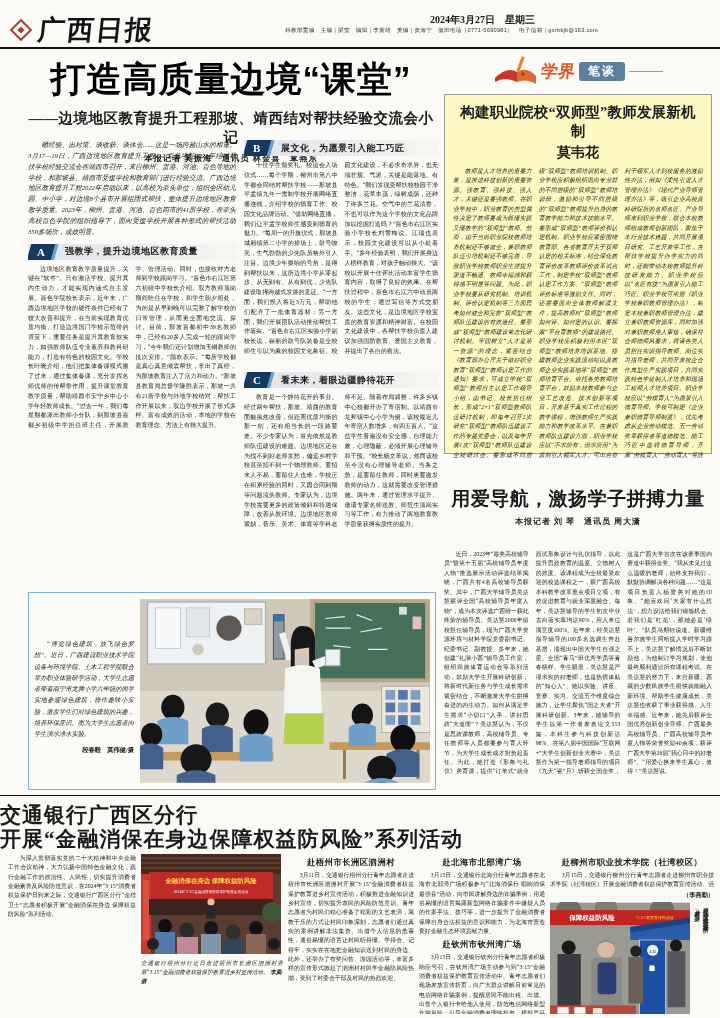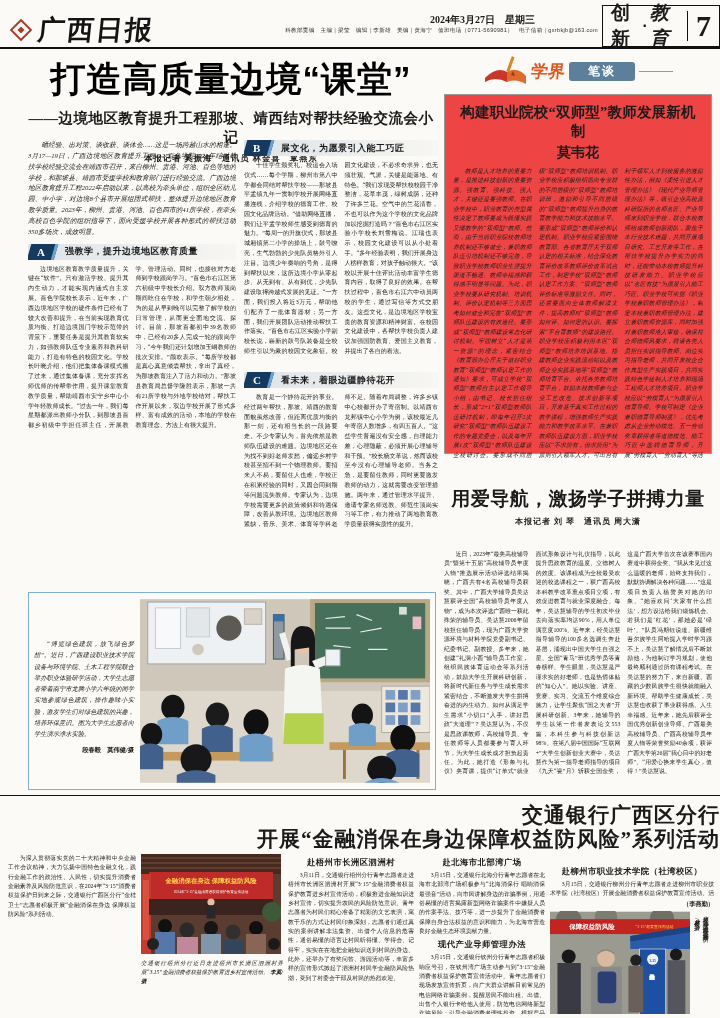--- a/index.html
+++ b/index.html
@@ -24,38 +24,38 @@
   .byline{font-size:8.3px;font-weight:700;text-align:center;letter-spacing:1px;}
   .intro{font-size:6.7px;line-height:1.62;text-align:justify;text-indent:2em;font-style:italic;}
   .badge-bar{display:flex;align-items:center;height:16px;background:linear-gradient(90deg,#dde3ea,#f7f6f2);margin:6px 0 5px 0;}
   .badge-letter{width:24px;height:16px;background:#16395f;border-right:3px solid #6da3cf;color:#fff;
       display:flex;align-items:center;justify-content:center;transform:skewX(-16deg);margin-left:1px;margin-right:9px;}
   .badge-letter span{transform:skewX(16deg);font:700 11px "Liberation Serif",serif;}
   .badge-title{font:700 9px "Liberation Sans",sans-serif;letter-spacing:.5px;}
   .body2{column-count:2;column-gap:7px;font-size:6.05px;line-height:1.62;text-align:justify;text-indent:2em;overflow:hidden;}
   .body3{column-count:3;column-gap:7px;font-size:5.85px;line-height:1.62;text-align:justify;text-indent:2em;overflow:hidden;}
   
-  .scholar-box{border:1px solid #9a9a92;background:#ef4444;padding:8px 8px 4px 8px;box-sizing:border-box;}
+  .scholar-box{border:1px solid #9a9a92;background:#fef9c3;padding:8px 8px 4px 8px;box-sizing:border-box;}
   .scholar-h{font:700 14.5px "Liberation Serif",serif;text-align:center;letter-spacing:.2px;}
   .scholar-a{font-size:14px;font-weight:700;text-align:center;margin:3px 0 5px 0;}
   .scholar-body{font-style:italic;}
   .badge-wrap{display:flex;align-items:center;justify-content:center;gap:4px;}
   .xj{font:900 17px "Liberation Serif",serif;color:#e0571f;transform:skewX(-8deg);}
-  .bt{background:#5c7f9b;color:#fff;font:700 12px "Liberation Sans",sans-serif;border-radius:3px;padding:1px 19px;letter-spacing:2px;}
+  .bt{background:#5c7f9b;color:#fff;font:700 12px "Liberation Sans",sans-serif;border-radius:3px;padding:1px 9px;letter-spacing:2px;}
   .badge-line{flex:0 0 34px;height:1px;background:#999;}
   
   .h2c{font:700 19px "Liberation Serif",serif;text-align:center;letter-spacing:.5px;margin-top:24px;}
   .byline2{font-size:8px;font-weight:700;text-align:center;letter-spacing:1px;margin:4px 0 23px 0;}
   
   .photo-box{border:1px solid #7fb0d4;padding:5px;box-sizing:border-box;display:flex;gap:6px;background:#fcfbf8;}
   .pf-caption{width:100px;font-style:italic;font-size:6.25px;line-height:1.8;text-align:justify;text-indent:2em;padding-top:40px;}
   .pf-credit{font-style:normal;font-weight:700;text-align:right;margin-top:5px;text-indent:0;}
   
   .rule{background:#111;}
-  .bank-h{font:700 21px "Liberation Serif",serif;text-align:right;letter-spacing:1px;}
+  .bank-h{font:700 21px "Liberation Serif",serif;text-align:left;letter-spacing:1px;}
   .bank-cols{display:flex;gap:5px;}
   .bk-col{font-size:5.85px;line-height:1.6;text-align:justify;overflow:hidden;}
   .bk-col p{margin:0;text-indent:2em;}
   .bk-sub{font:700 8.3px "Liberation Serif",serif;text-align:center;margin:3px 0;text-indent:0;letter-spacing:.5px;}
   .bk-cap{font-style:italic;font-size:5.5px;line-height:1.65;text-align:justify;margin-top:2px;}
   .bk-credit{font-weight:700;font-style:italic;}
   .vcap{writing-mode:vertical-rl;font-style:italic;font-size:5.6px;line-height:1.5;letter-spacing:1px;height:118px;}
   .vcap b{display:block;margin-top:4px;}
   .author-line{text-align:right;font-weight:700;font-size:6.2px;margin:1px 0 2px 0;}
 </style>
@@ -68,29 +68,20 @@
     <div class="mast-logo">
       <svg width="22" height="22" viewBox="0 0 22 22">
         <rect x="4" y="4" width="14" height="14" transform="rotate(45 11 11)" fill="none" stroke="#a93b2c" stroke-width="2"></rect>
         <rect x="8.5" y="8.5" width="5" height="5" transform="rotate(45 11 11)" fill="#a93b2c"></rect>
       </svg>
       <span class="logo-text">广西日报</span>
     </div>
   </div>
   <div class="abs dateline" style="left:430px;top:13px;width:168px;">2024年3月27日　星期三</div>
   <div class="abs staffline" style="left:268px;top:27px;width:330px;text-align:right;">科教部责编　主编｜梁莹　编辑｜李新雄　美编｜黄海宁　值班电话（0771-5690981）　电子信箱｜gxrbkjb@163.com</div>
-  <div class="abs" style="left:602px;top:5px;">
-    <div class="section-box">
-      <span class="sec1">创新</span>
-      <span class="secdot">·</span>
-      <span class="sec2">教育</span>
-      <span class="sec-div"></span>
-      <span class="pagenum">7</span>
-    </div>
-  </div>
   <div class="mast-rule"></div>
 
   <div class="abs" style="left:22px;top:56px;width:418px;">
     <div class="h1">打造高质量边境“课堂”</div>
     <div class="h1sub" style="margin-top:6px;">——边境地区教育提升工程那坡、靖西结对帮扶经验交流会小记</div>
     <div class="byline" style="margin-top:6px;">本报记者 奚振海　通讯员 林金喜　覃燕东</div>
   </div>
 
   <div class="abs" style="left:28px;top:140px;width:208px;height:448px;overflow:hidden;">
     <div class="intro">晒经验、出对策、谈收获、谈体会……这是一场跨越山水的相逢。3月17—19日，广西边境地区教育提升工程——百色学院2024年结对帮扶学校经验交流会在靖西市召开，来自柳州、贵港、河池、百色等地的学校，和那坡县、靖西市受援学校和教育部门进行经验交流。广西边境地区教育提升工程2022年启动以来，以高校为牵头单位，组织全区幼儿园、中小学，对边境8个县市开展组团式帮扶，整体提升边境地区教育教学质量。2023年，柳州、贵港、河池、百色四市的41所学校，在牵头高校百色学院的组织指导下，面向受援学校开展各种形式的帮扶活动350多场次，成效明显。</div>
@@ -265,26 +256,26 @@
     </div>
 
     <div class="bk-col" style="width:126px;height:160px;">
       <div class="bk-sub">赴梧州市长洲区泗洲村</div>
       <p>3月11日，交通银行梧州分行青年志愿者走进梧州市长洲区泗洲村开展“3·15”金融消费者权益保护教育进乡村宣传活动，积极推进金融知识进乡村宣传，切实提升农民的风险防范意识。青年志愿者为村民们精心准备了精彩的文艺表演，寓教于乐的方式让村民印象深刻，志愿者们通过真实的案例讲解非法集资、出借个人信息的危害性，通俗易懂的语言让村民听得懂、学得会、记得牢，实实在在地把金融知识送到村民的身边。此外，还举办了有奖问答、游园活动等，丰富多样的宣传形式掀起了泗洲村村民学金融防风险热潮，受到了村委会干部及村民的热烈欢迎。</p>
     </div>
 
     <div class="bk-col" style="width:126px;height:160px;">
       <div class="bk-sub">赴北海市北部湾广场</div>
       <p>3月15日，交通银行北海分行青年志愿者在北海市北部湾广场积极参与“北海消保行 唱响消保最强音”活动，向市民讲解身边的诈骗事例，用通俗易懂的语言揭露新型网络诈骗案件中嫌疑人员的作案手法、技巧等，进一步提升了金融消费者保障自身合法权益的意识和能力，为北海市营造良好金融生态环境贡献力量。</p>
-      <div class="bk-sub">现代产业导师管理办法</div>
+      <div class="bk-sub">赴钦州市钦州湾广场</div>
       <p>3月15日，交通银行钦州分行青年志愿者积极响应号召，在钦州湾广场主动参与到“3·15”金融消费者权益保护教育宣传活动中。青年志愿者们现场发放宣传折页，向广大群众讲解目前常见的电信网络诈骗案例，提醒居民不能出租、出借、出售个人银行卡给他人使用，防范电信网络新型诈骗风险；引导金融消费者理性投资，根据产品的风险特征和自身的风险承受程度，选择风险匹配的金融产品和服务。居民围绕“如何防范印签密码和电信诈骗、个人征信、个人贷款、手机银行的使用”等广大消费者关心的话题，展开深入咨询，对于居民提出的问题，志愿者们都一一详细解答。</p>
     </div>
 
     <div class="bk-col" style="width:164px;height:160px;">
-      <div class="bk-sub" style="margin-top:12px;">赴柳州市职业技术学院（社湾校区）</div>
+      <div class="bk-sub" style="margin-top:3px;">赴柳州市职业技术学院（社湾校区）</div>
       <div style="height:18px;overflow:hidden;">
           <p>3月15日，交通银行柳州分行青年志愿者走进柳州市职业技术学院（社湾校区）开展金融消费者权益保护教育宣传活动。活动现场布置了室内讲座宣讲区、室外摆点咨询区和金融知识游园会，志愿者们通过悬挂横幅、设立咨询台、开展金融知识宣讲等方式向在校学生普及金融知识，切实提升了大学生防范电信诈骗、远离不良校园贷的意识。同时，重点讲解了防范非法集资等金融知识。</p>
         </div>
       <div class="author-line">（李燕勤）</div>
       <div style="display:flex;gap:3px;">
         <svg width="140" height="118" viewBox="0 0 150 125">
           <rect x="0" y="0" width="150" height="125" fill="#9a9a90"></rect>
           <circle cx="20" cy="10" r="14" fill="#6f6f65"></circle>
             <circle cx="60" cy="6" r="12" fill="#7d7d72"></circle>
           <circle cx="120" cy="8" r="13" fill="#6f6f65"></circle>

